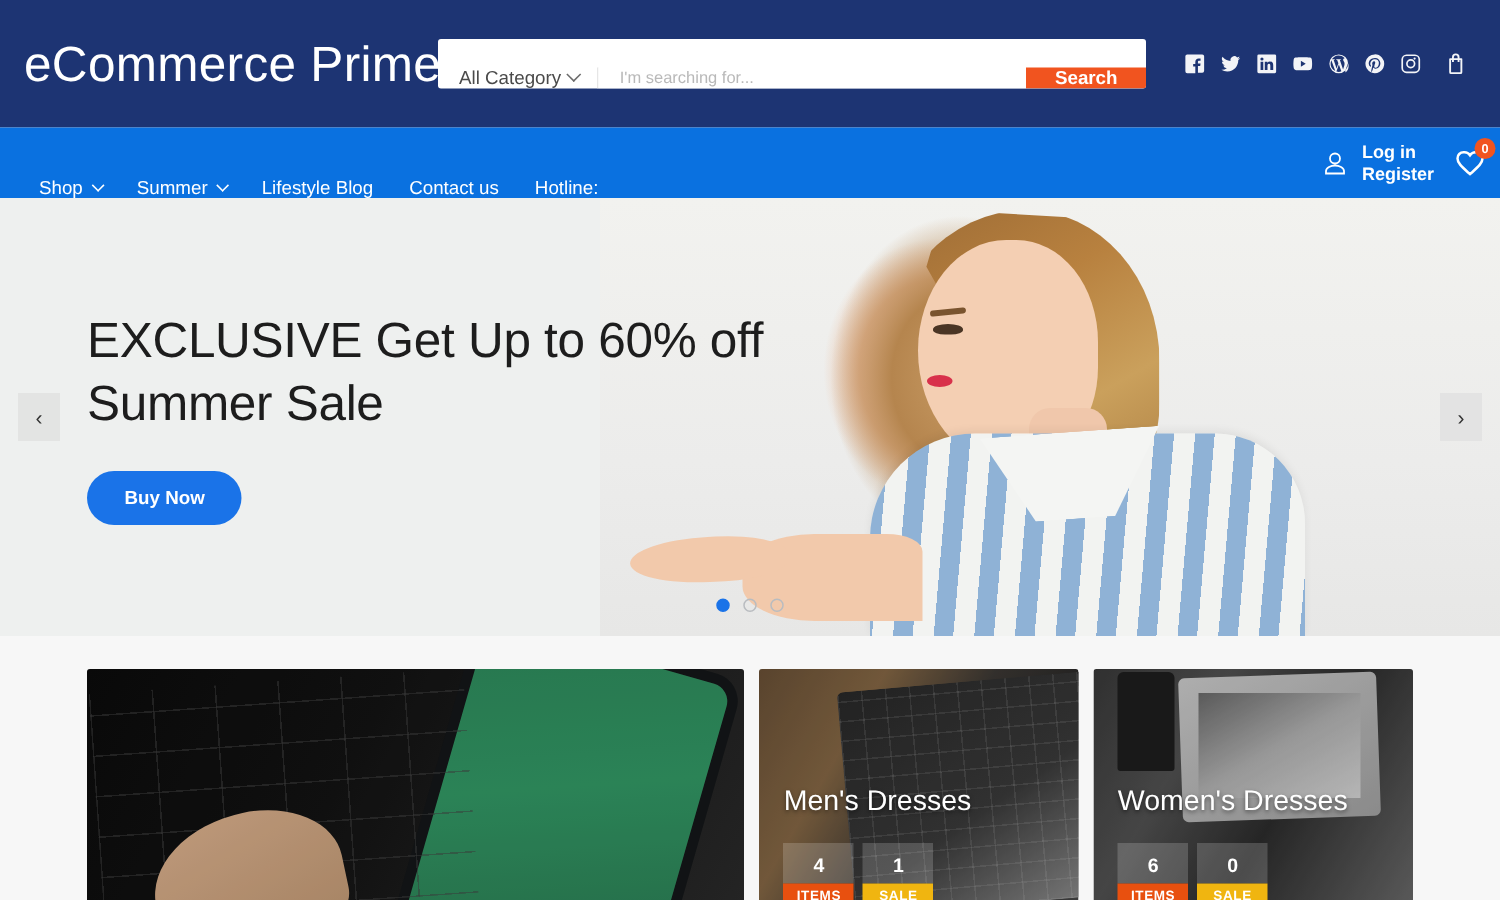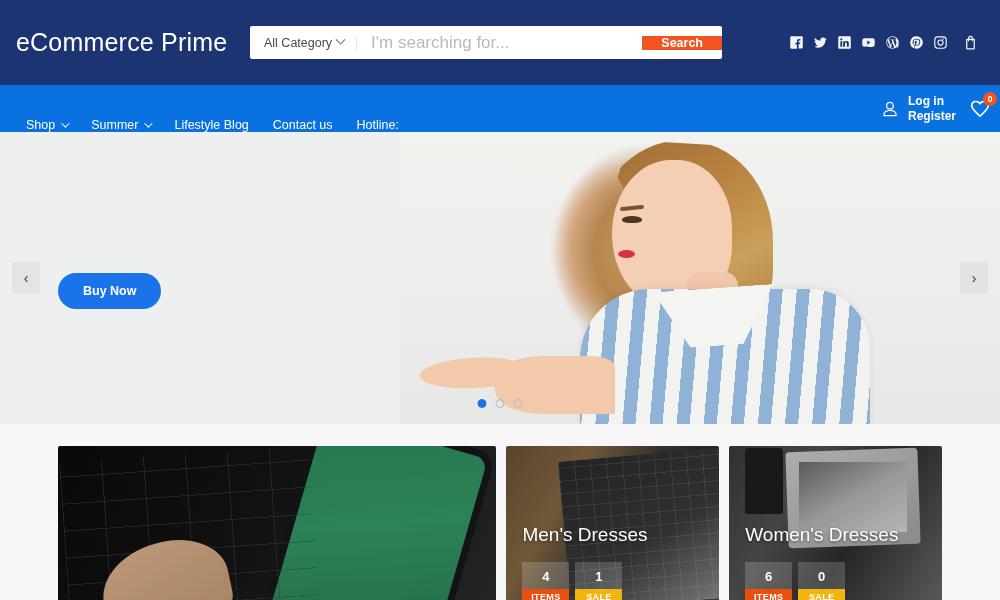--- a/index.html
+++ b/index.html
@@ -14,49 +14,49 @@
   .topbar {
     height:85px;
     background:#1d3473;
     display:flex;
     align-items:center;
     padding:0 16px 0 0;
     position:relative;
   }
   .brand {
     color:#fff;
-    font-size:25px;
+    font-size:33px;
     font-weight:400;
     letter-spacing:.2px;
-    width:250px;
+    width:292px;
     padding-left:16px;
     white-space:nowrap;
   }
   .searchwrap {
     display:flex;
-    align-items:center;
+    align-items:flex-end;
     height:33px;
     width:472px;
     background:#fff;
     border-radius:2px;
     overflow:hidden;
   }
   .catsel {
     display:flex; align-items:center; gap:5px;
     padding:0 12px 0 14px;
     font-size:12.5px; color:#4a4a4a;
     border-right:1px solid #e6e6e6;
     white-space:nowrap; cursor:pointer;
   }
   .chev { width:7px; height:7px; border-right:1.4px solid #6b6b6b; border-bottom:1.4px solid #6b6b6b;
           transform:rotate(45deg) translate(-2px,-2px); display:inline-block; }
   .searchinput {
     flex:1; border:none; outline:none;
     font-family:"Liberation Sans", sans-serif;
-    font-size:17px; color:#333; padding:1px 14px;
+    font-size:11px; color:#333; padding:1px 14px;
     background:#fff;
   }
   .searchinput::placeholder { color:#b9b9b9; }
   .searchbtn {
     background:#f1541f; color:#fff; border:none;
     font-family:"Liberation Sans", sans-serif;
     font-size:12.5px; font-weight:600; padding:0 19px; cursor:pointer;
     white-space:nowrap;
   }
   .socials {
@@ -392,20 +392,21 @@
     <div class="eye"></div>
     <div class="lips"></div>
     <div class="neck"></div>
     <div class="shirt"></div>
     <div class="collar"></div>
     <div class="arm"></div>
     <div class="hand"></div>
   </div>
 
   <div class="hero-text">
+    <div class="hero-title">EXCLUSIVE Get Up to 60% off Summer Sale</div>
     <button class="buynow">Buy Now</button>
   </div>
 
   <div class="heroarrow left">‹</div>
   <div class="heroarrow right">›</div>
 
   <div class="dots-nav">
     <span class="dot active"></span>
     <span class="dot"></span>
     <span class="dot"></span>

